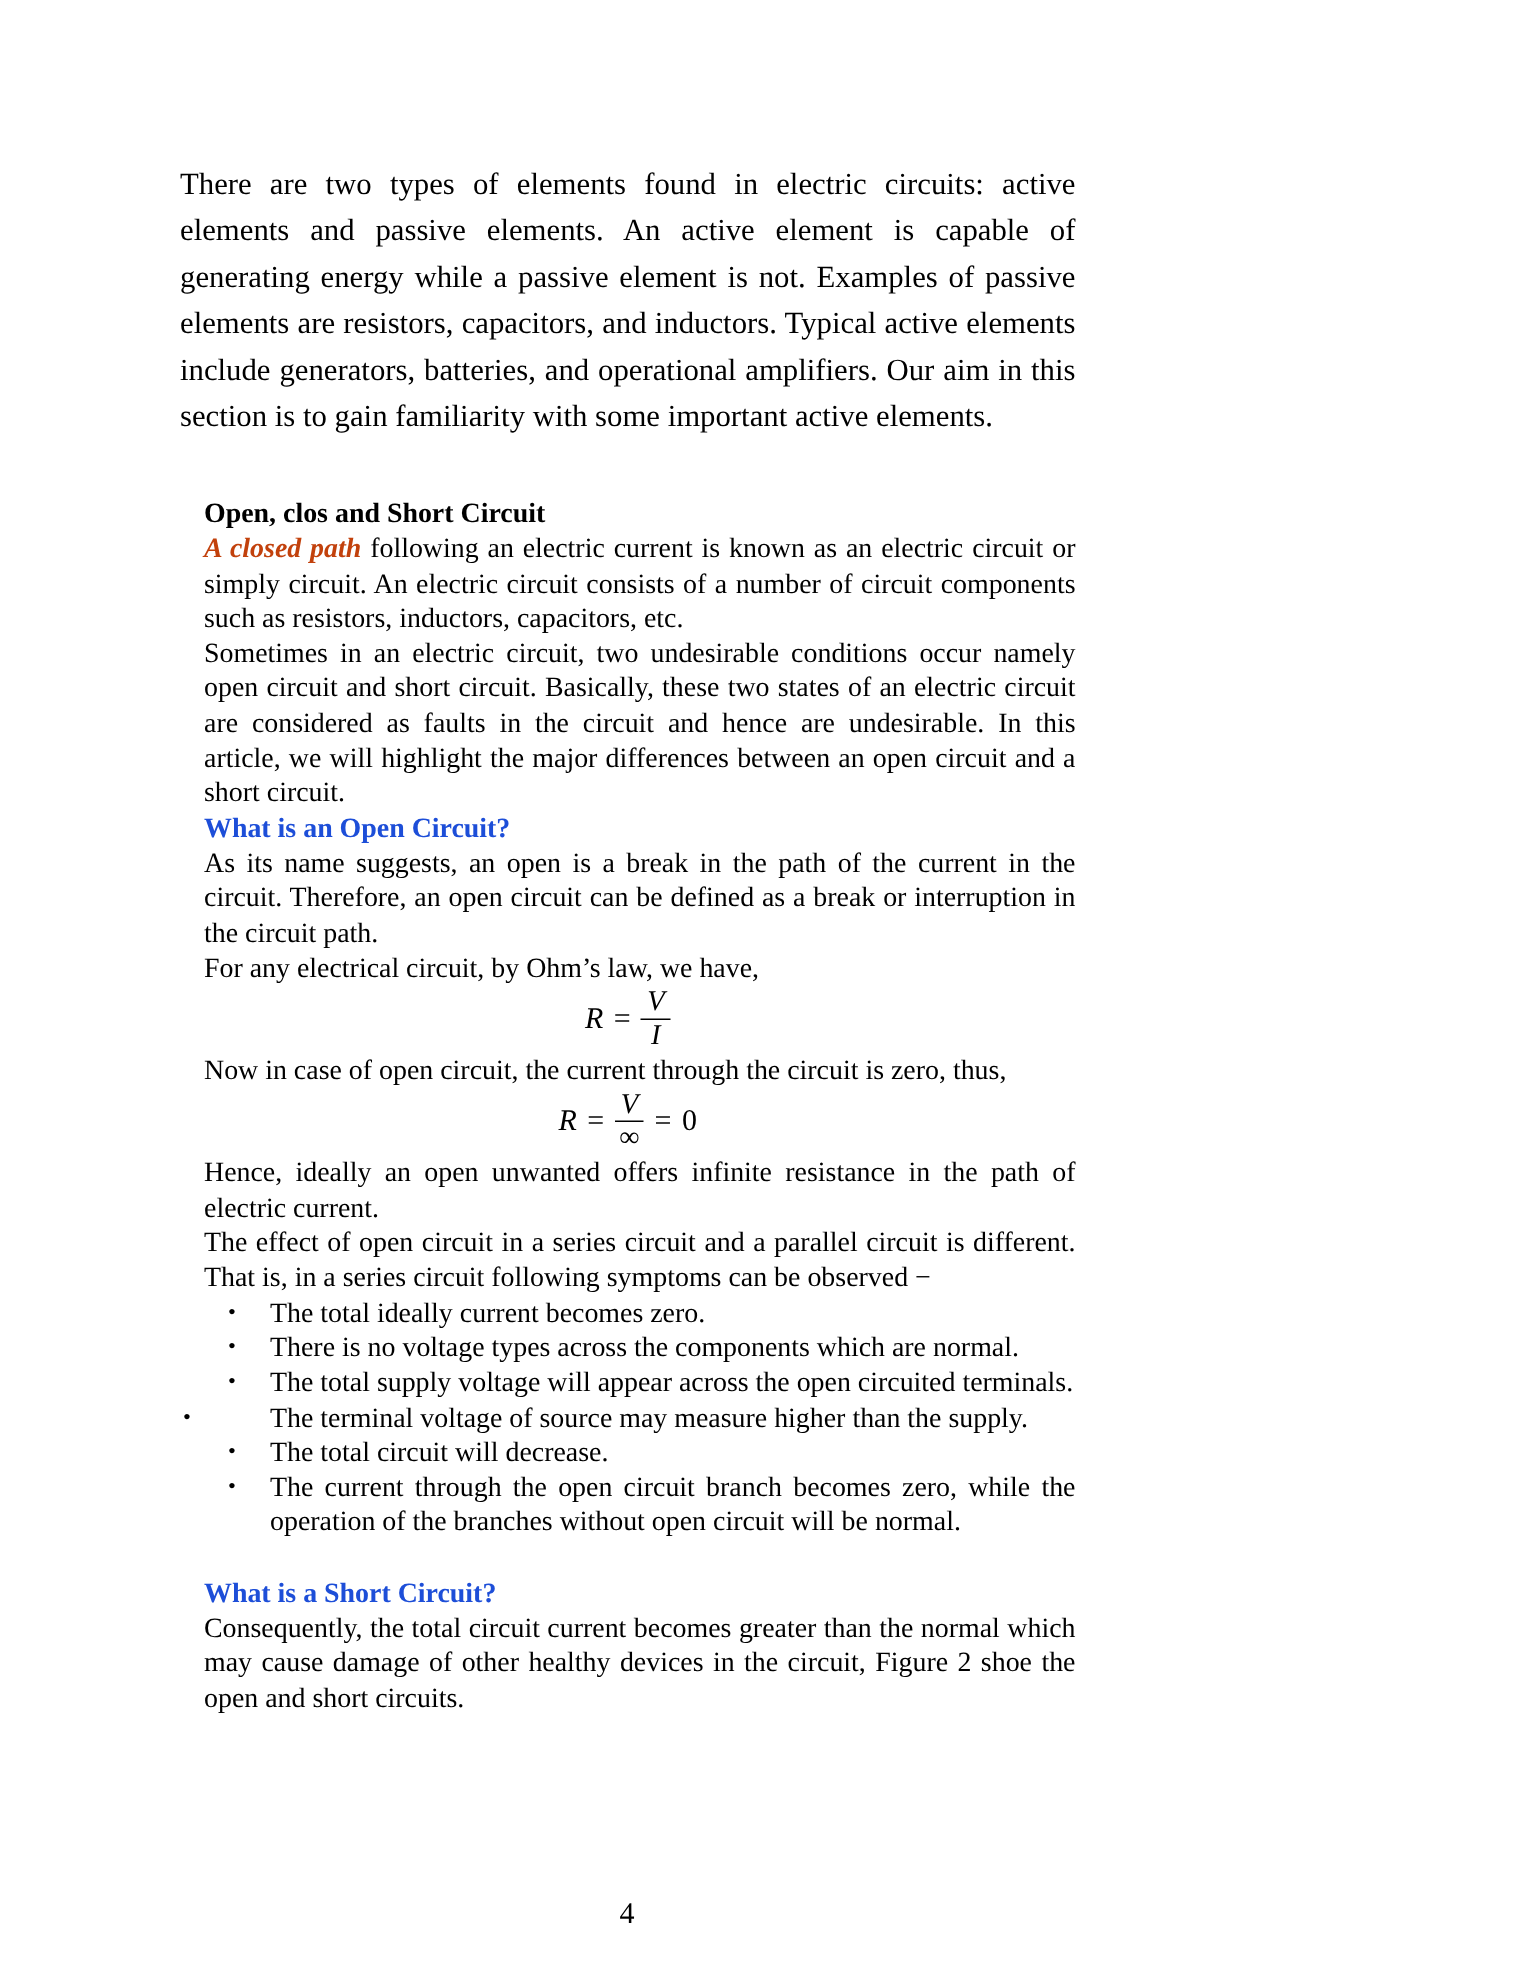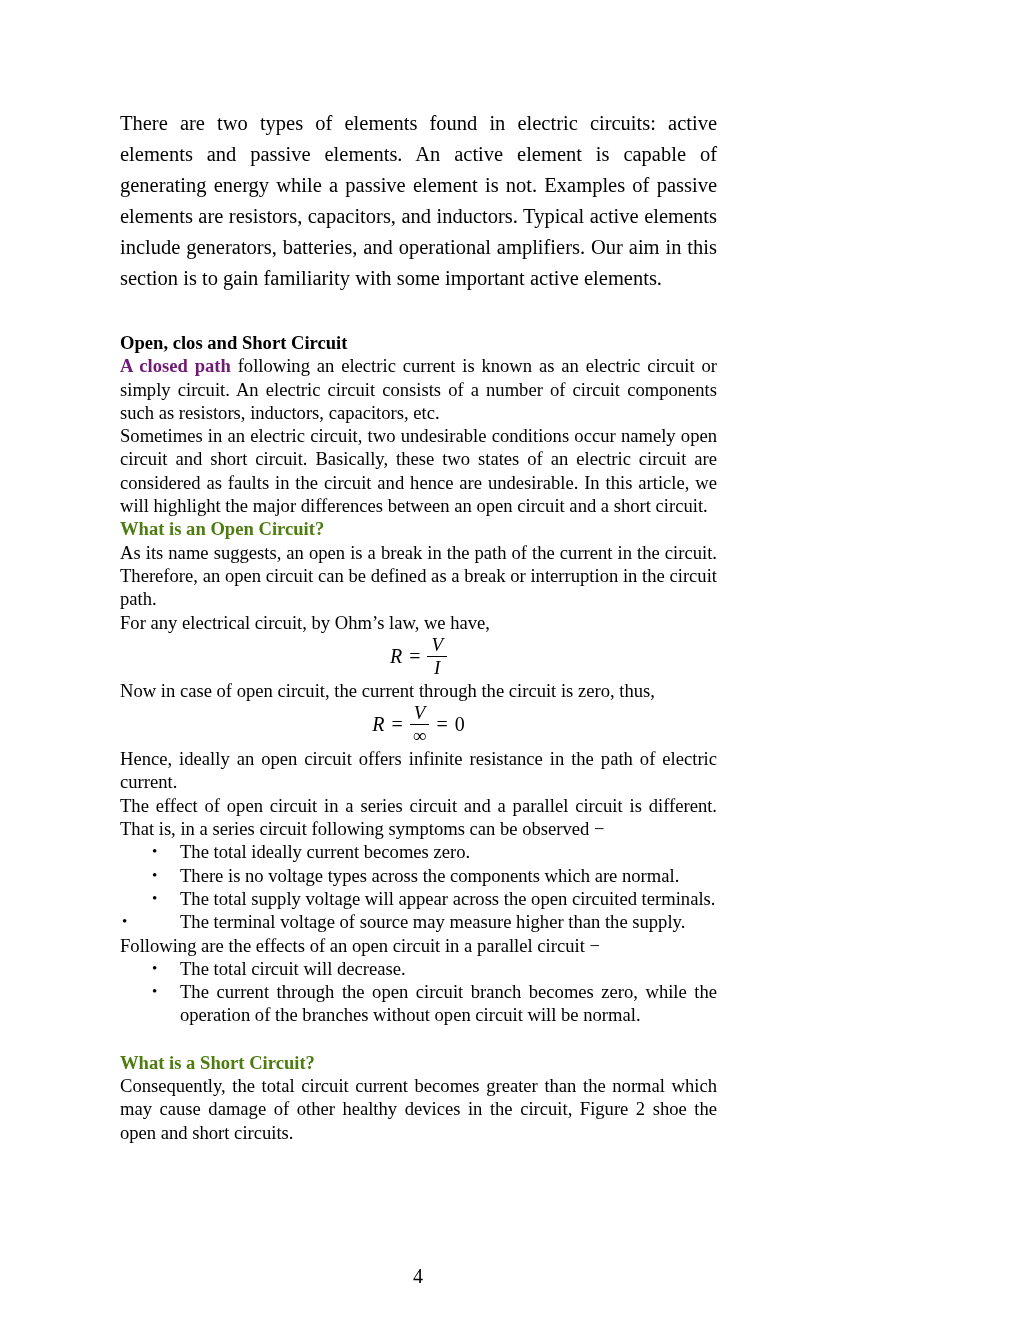--- a/index.html
+++ b/index.html
@@ -17,32 +17,32 @@
   .intro {
     font-size: 20.5px;
     line-height: 31px;
     text-align: justify;
     margin-bottom: 37px;
   }
   .doc-body {
     font-size: 18.6px;
     line-height: 23.3px;
   }
-  .doc-body p { text-align: justify; }
+  .doc-body p { text-align: justify; margin-left: 16px; }
   .h-black {
     font-weight: bold;
     color: #000000;
     text-align: left !important;
   }
   .h-blue {
     font-weight: bold;
-    color: #4d7c0f;
+    color: #1d4ed8;
     text-align: left;
   }
-  .lead-bold { font-weight: bold; color: #701a75; }
+  .lead-bold { font-weight: bold; color: #c2410c; font-style: italic; }
   .gap-before { margin-top: 23px; }
   .gap-before-sm { margin-top: 24px; }
   .nojust { text-align: center; }
 
   
   .formula {
     display: flex;
     justify-content: center;
     align-items: center;
     height: 45px;
@@ -123,42 +123,41 @@
       <span class="var">R</span>
         <span class="eq">=</span>
         <span class="frac">
           <span class="num">V</span>
           <span class="den-upright">∞</span>
         </span>
         <span class="eq">=</span>
         <span>0</span>
     </div>
 
-    <p class="nojust">Hence, ideally an open circuit offers infinite resistance in the path of electric current.</p>
+    <p class="nojust">Hence, ideally an open unwanted offers infinite resistance in the path of electric current.</p>
 
     <p>The effect of open circuit in a series circuit and a parallel circuit is different. That is, in a series circuit following symptoms can be observed −</p>
 
     <div class="bullet-row">
       <span class="marker">•</span>
       <span class="b-text">The total ideally current becomes zero.</span>
     </div>
     <div class="bullet-row">
       <span class="marker">•</span>
       <span class="b-text">There is no voltage types across the components which are normal.</span>
     </div>
     <div class="bullet-row">
       <span class="marker">•</span>
       <span class="b-text">The total supply voltage will appear across the open circuited terminals.</span>
     </div>
     <div class="bullet-row margin-bullet">
       <span class="marker">•</span>
       <span class="b-text">The terminal voltage of source may measure higher than the supply.</span>
     </div>
 
-    <p class="nojust">Following are the effects of an open circuit in a parallel circuit −</p>
 
     <div class="bullet-row">
       <span class="marker">•</span>
       <span class="b-text">The total circuit will decrease.</span>
     </div>
     <div class="bullet-row">
       <span class="marker">•</span>
       <span class="b-text">The current through the open circuit branch becomes zero, while the operation of the branches without open circuit will be normal.</span>
     </div>
 

